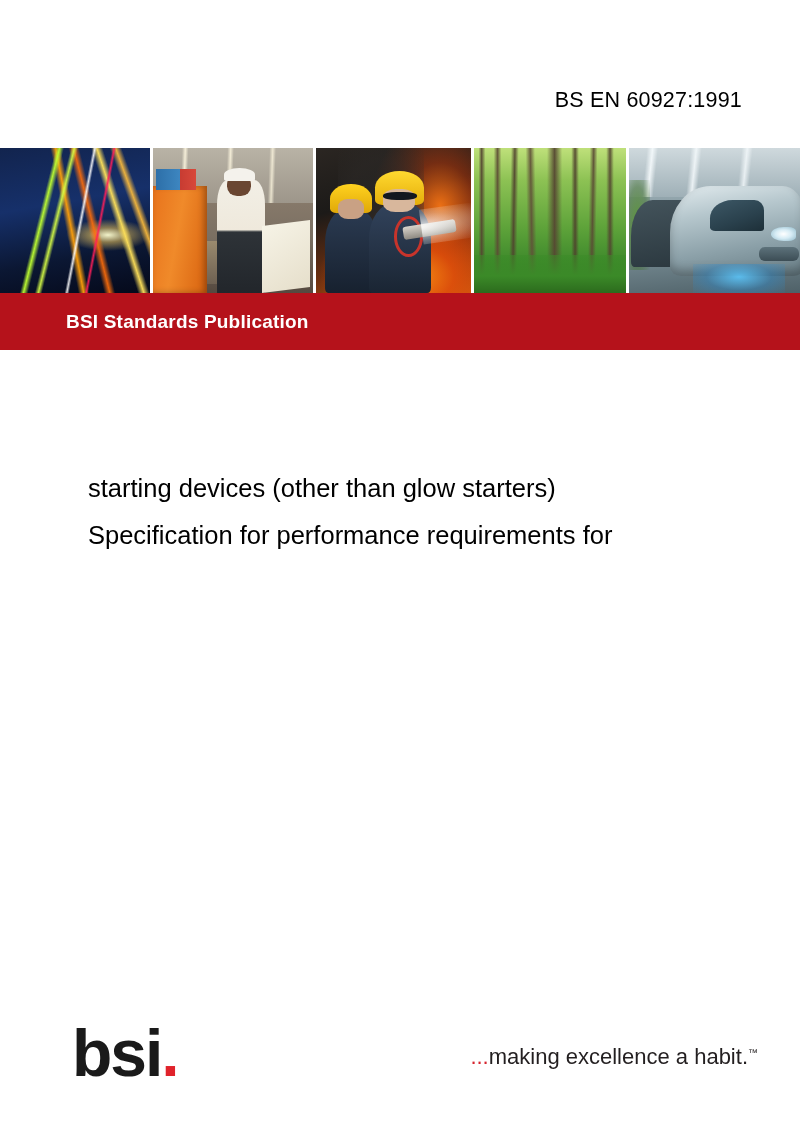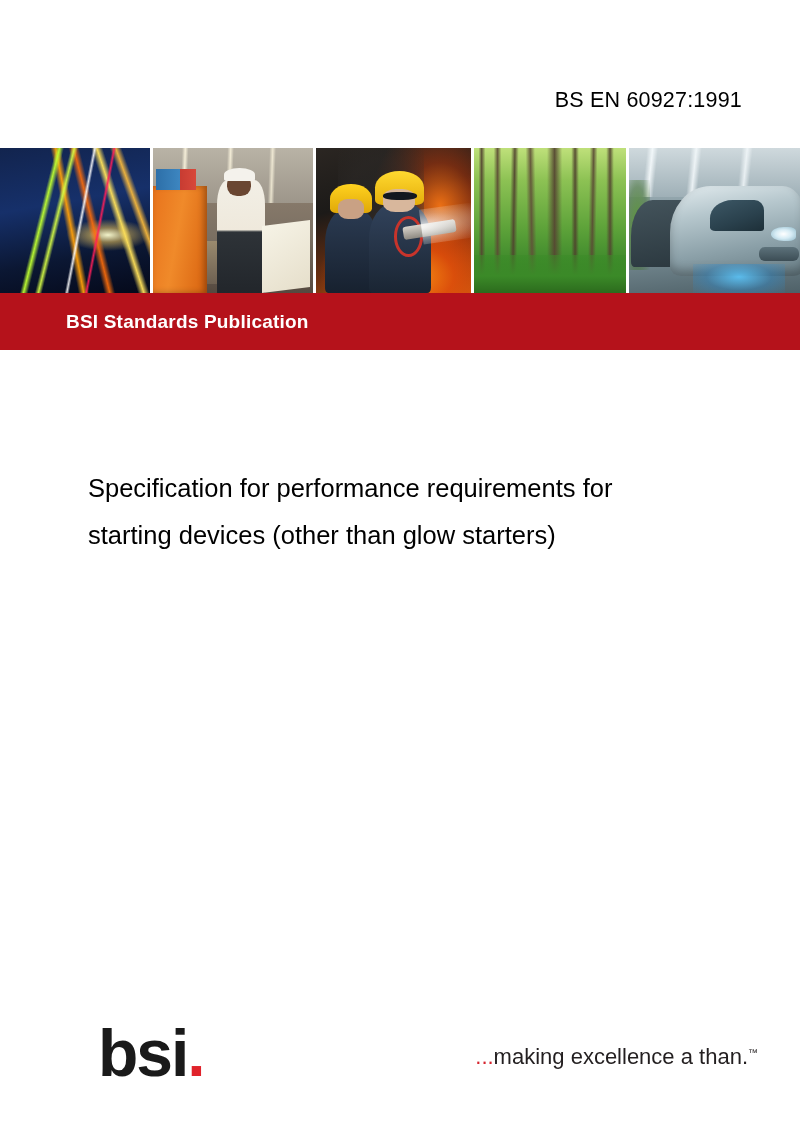--- a/index.html
+++ b/index.html
@@ -248,21 +248,20 @@
   .bsi-logo {
     position: absolute;
     left: 72px;
     bottom: 46px;
     font-size: 66px;
     font-weight: 700;
     line-height: 1;
     color: #1a1a1a;
     letter-spacing: -2px;
     white-space: nowrap;
-    margin-left: 26px;
   }
   .bsi-logo .dot { color: #e0232b; }
 
   .tagline {
     position: absolute;
     right: 42px;
     bottom: 62px;
     font-size: 22px;
     font-weight: 400;
     color: #231f20;
@@ -324,21 +323,21 @@
     <div class="car-glow"></div>
   </div>
 
 </div>
 
 <div class="red-banner">
   <div class="red-banner-text">BSI Standards Publication</div>
 </div>
 
 <div class="doc-title">
+  <span class="tline">starting devices (other than glow starters)</span>
   <span class="tline">Specification for performance requirements for</span>
-  <span class="tline">starting devices (other than glow starters)</span>
 </div>
 
 <div class="footer">
   <div class="bsi-logo"><span>bsi</span><span class="dot">.</span></div>
 
-  <div class="tagline"><span class="dots">...</span><span>making excellence a than</span><span>.</span><span class="tm">™</span></div>
+  <div class="tagline"><span class="dots">...</span><span>making excellence a habit</span><span>.</span><span class="tm">™</span></div>
 </div>
 
 </body></html>

